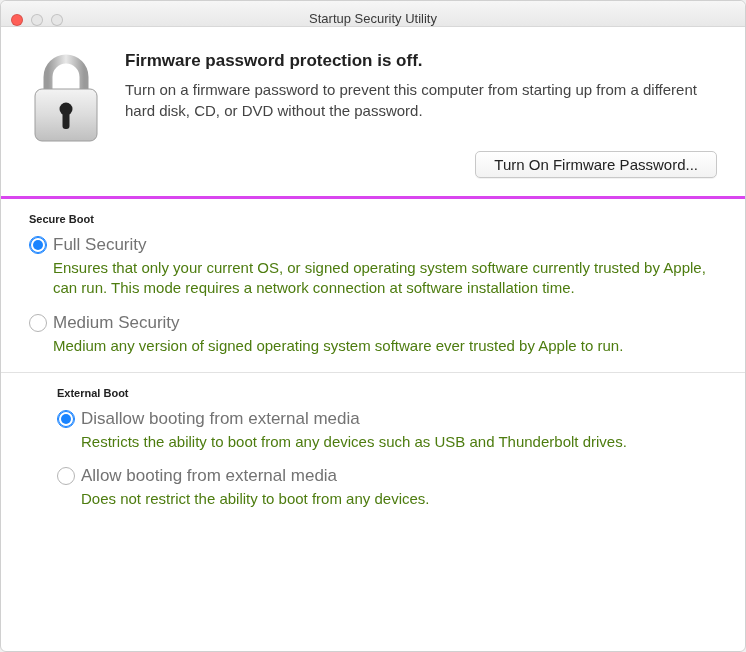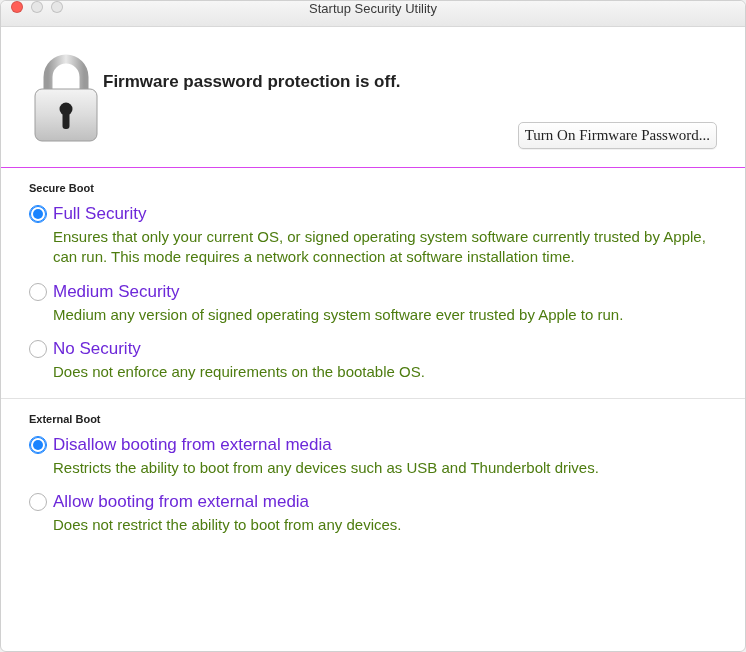--- a/index.html
+++ b/index.html
@@ -19,21 +19,21 @@
       display: flex;
       flex-direction: column;
     }
     .titlebar {
       height: 26px;
       background: linear-gradient(#f6f6f6, #e8e8e8);
       border-top-left-radius: 6px;
       border-top-right-radius: 6px;
       border-bottom: 1px solid #d8d8d8;
       display: flex;
-      align-items: flex-start;
+      align-items: flex-end;
       padding: 0 8px;
       position: relative;
     }
     .traffic-lights {
       display: flex;
       gap: 8px;
       position: absolute;
       left: 10px;
     }
     .traffic-light {
@@ -48,44 +48,43 @@
     .title {
       flex: 1;
       text-align: center;
       font-size: 13px;
       color: #3a3a3a;
     }
     .content { flex: 1; display: flex; flex-direction: column; }
     .top-panel {
       padding: 24px 28px 18px 28px;
       display: flex;
-      border-bottom: 1px solid #d946ef;
-      align-items: flex-end;
+      gap: 22px;
+      border-bottom: 3px solid #d946ef;
     }
     .lock-icon { flex-shrink: 0; }
     .firmware-text { flex: 1; }
     .firmware-heading { font-size: 17px; font-weight: 700; color: #222; margin-bottom: 8px; }
     .firmware-desc { font-size: 15px; color: #444; line-height: 1.4; }
     .button-row { display: flex; justify-content: flex-end; margin-top: 30px; }
     .mac-button {
       font-size: 15px;
-      padding: 4px 6px;
+      padding: 4px 18px;
       background: linear-gradient(#ffffff, #f2f2f2);
       border: 1px solid #c8c8c8;
       border-radius: 5px;
       cursor: pointer;
       color: #222;
       box-shadow: 0 1px 0 rgba(0,0,0,0.05);
-      font-family: Liberation Serif, serif;
     }
     .section {
       padding: 14px 28px 16px 28px;
       border-bottom: 1px solid #e2e2e2;
     }
-    .section:last-child { border-bottom: none; }
+    .section:last-child { border-bottom: none; margin-left: 28px; }
     .section-title { font-size: 11px; font-weight: 700; color: #222; margin-bottom: 10px; }
     .radio-option { margin-bottom: 14px; }
     .radio-option:last-child { margin-bottom: 0; }
     .radio-row {
       display: flex;
       align-items: center;
       gap: 6px;
       margin-bottom: 3px;
     }
     .radio {
@@ -105,21 +104,21 @@
       box-shadow: 0 0 0 1px #1a84ff inset;
     }
     .radio:checked::after {
       content: "";
       position: absolute;
       left: 3px; top: 3px;
       width: 10px; height: 10px;
       border-radius: 50%;
       background: #1a84ff;
     }
-    .radio-label { font-size: 17px; color: #6d28d9; cursor: pointer; }
+    .radio-label { font-size: 17px; color: #737373; cursor: pointer; }
     .radio-desc { font-size: 15px; color: #4d7c0f; line-height: 1.35; margin-left: 24px; }
   </style>
 </head>
 <body>
 
 <div class="window">
   <div class="titlebar">
     <div class="traffic-lights">
       <div class="traffic-light red"></div>
       <div class="traffic-light yellow"></div>
@@ -146,20 +145,21 @@
             </linearGradient>
           </defs>
           <path d="M19 40 V26 a18 18 0 0 1 36 0 V40" fill="none" stroke="url(#lg-shackle)" stroke-width="9" stroke-linecap="round"></path>
           <rect x="6" y="38" width="62" height="52" rx="7" fill="url(#lg-body)" stroke="#9e9e9e" stroke-width="1"></rect>
           <circle cx="37" cy="58" r="6.5" fill="#222"></circle>
           <rect x="33.5" y="60" width="7" height="18" rx="3" fill="#222"></rect>
         </svg>
       </div>
       <div class="firmware-text">
         <div class="firmware-heading">Firmware password protection is off.</div>
+        <div class="firmware-desc">Turn on a firmware password to prevent this computer from starting up from a different hard disk, CD, or DVD without the password.</div>
         <div class="button-row">
           <button class="mac-button">Turn On Firmware Password...</button>
         </div>
       </div>
     </div>
 
     <div class="section">
       <div class="section-title">Secure Boot</div>
 
       <div class="radio-option">
@@ -171,27 +171,20 @@
       </div>
 
       <div class="radio-option">
         <label class="radio-row">
           <input type="radio" name="secureboot" class="radio" style="">
           <span class="radio-label">Medium Security</span>
         </label>
         <div class="radio-desc">Medium any version of signed operating system software ever trusted by Apple to run.</div>
       </div>
 
-      <div class="radio-option">
-        <label class="radio-row">
-          <input type="radio" name="secureboot" class="radio" style="">
-          <span class="radio-label">No Security</span>
-        </label>
-        <div class="radio-desc">Does not enforce any requirements on the bootable OS.</div>
-      </div>
     </div>
 
     <div class="section">
       <div class="section-title">External Boot</div>
 
       <div class="radio-option">
         <label class="radio-row">
           <input type="radio" name="externalboot" class="radio" checked="" style="">
           <span class="radio-label">Disallow booting from external media</span>
         </label>

